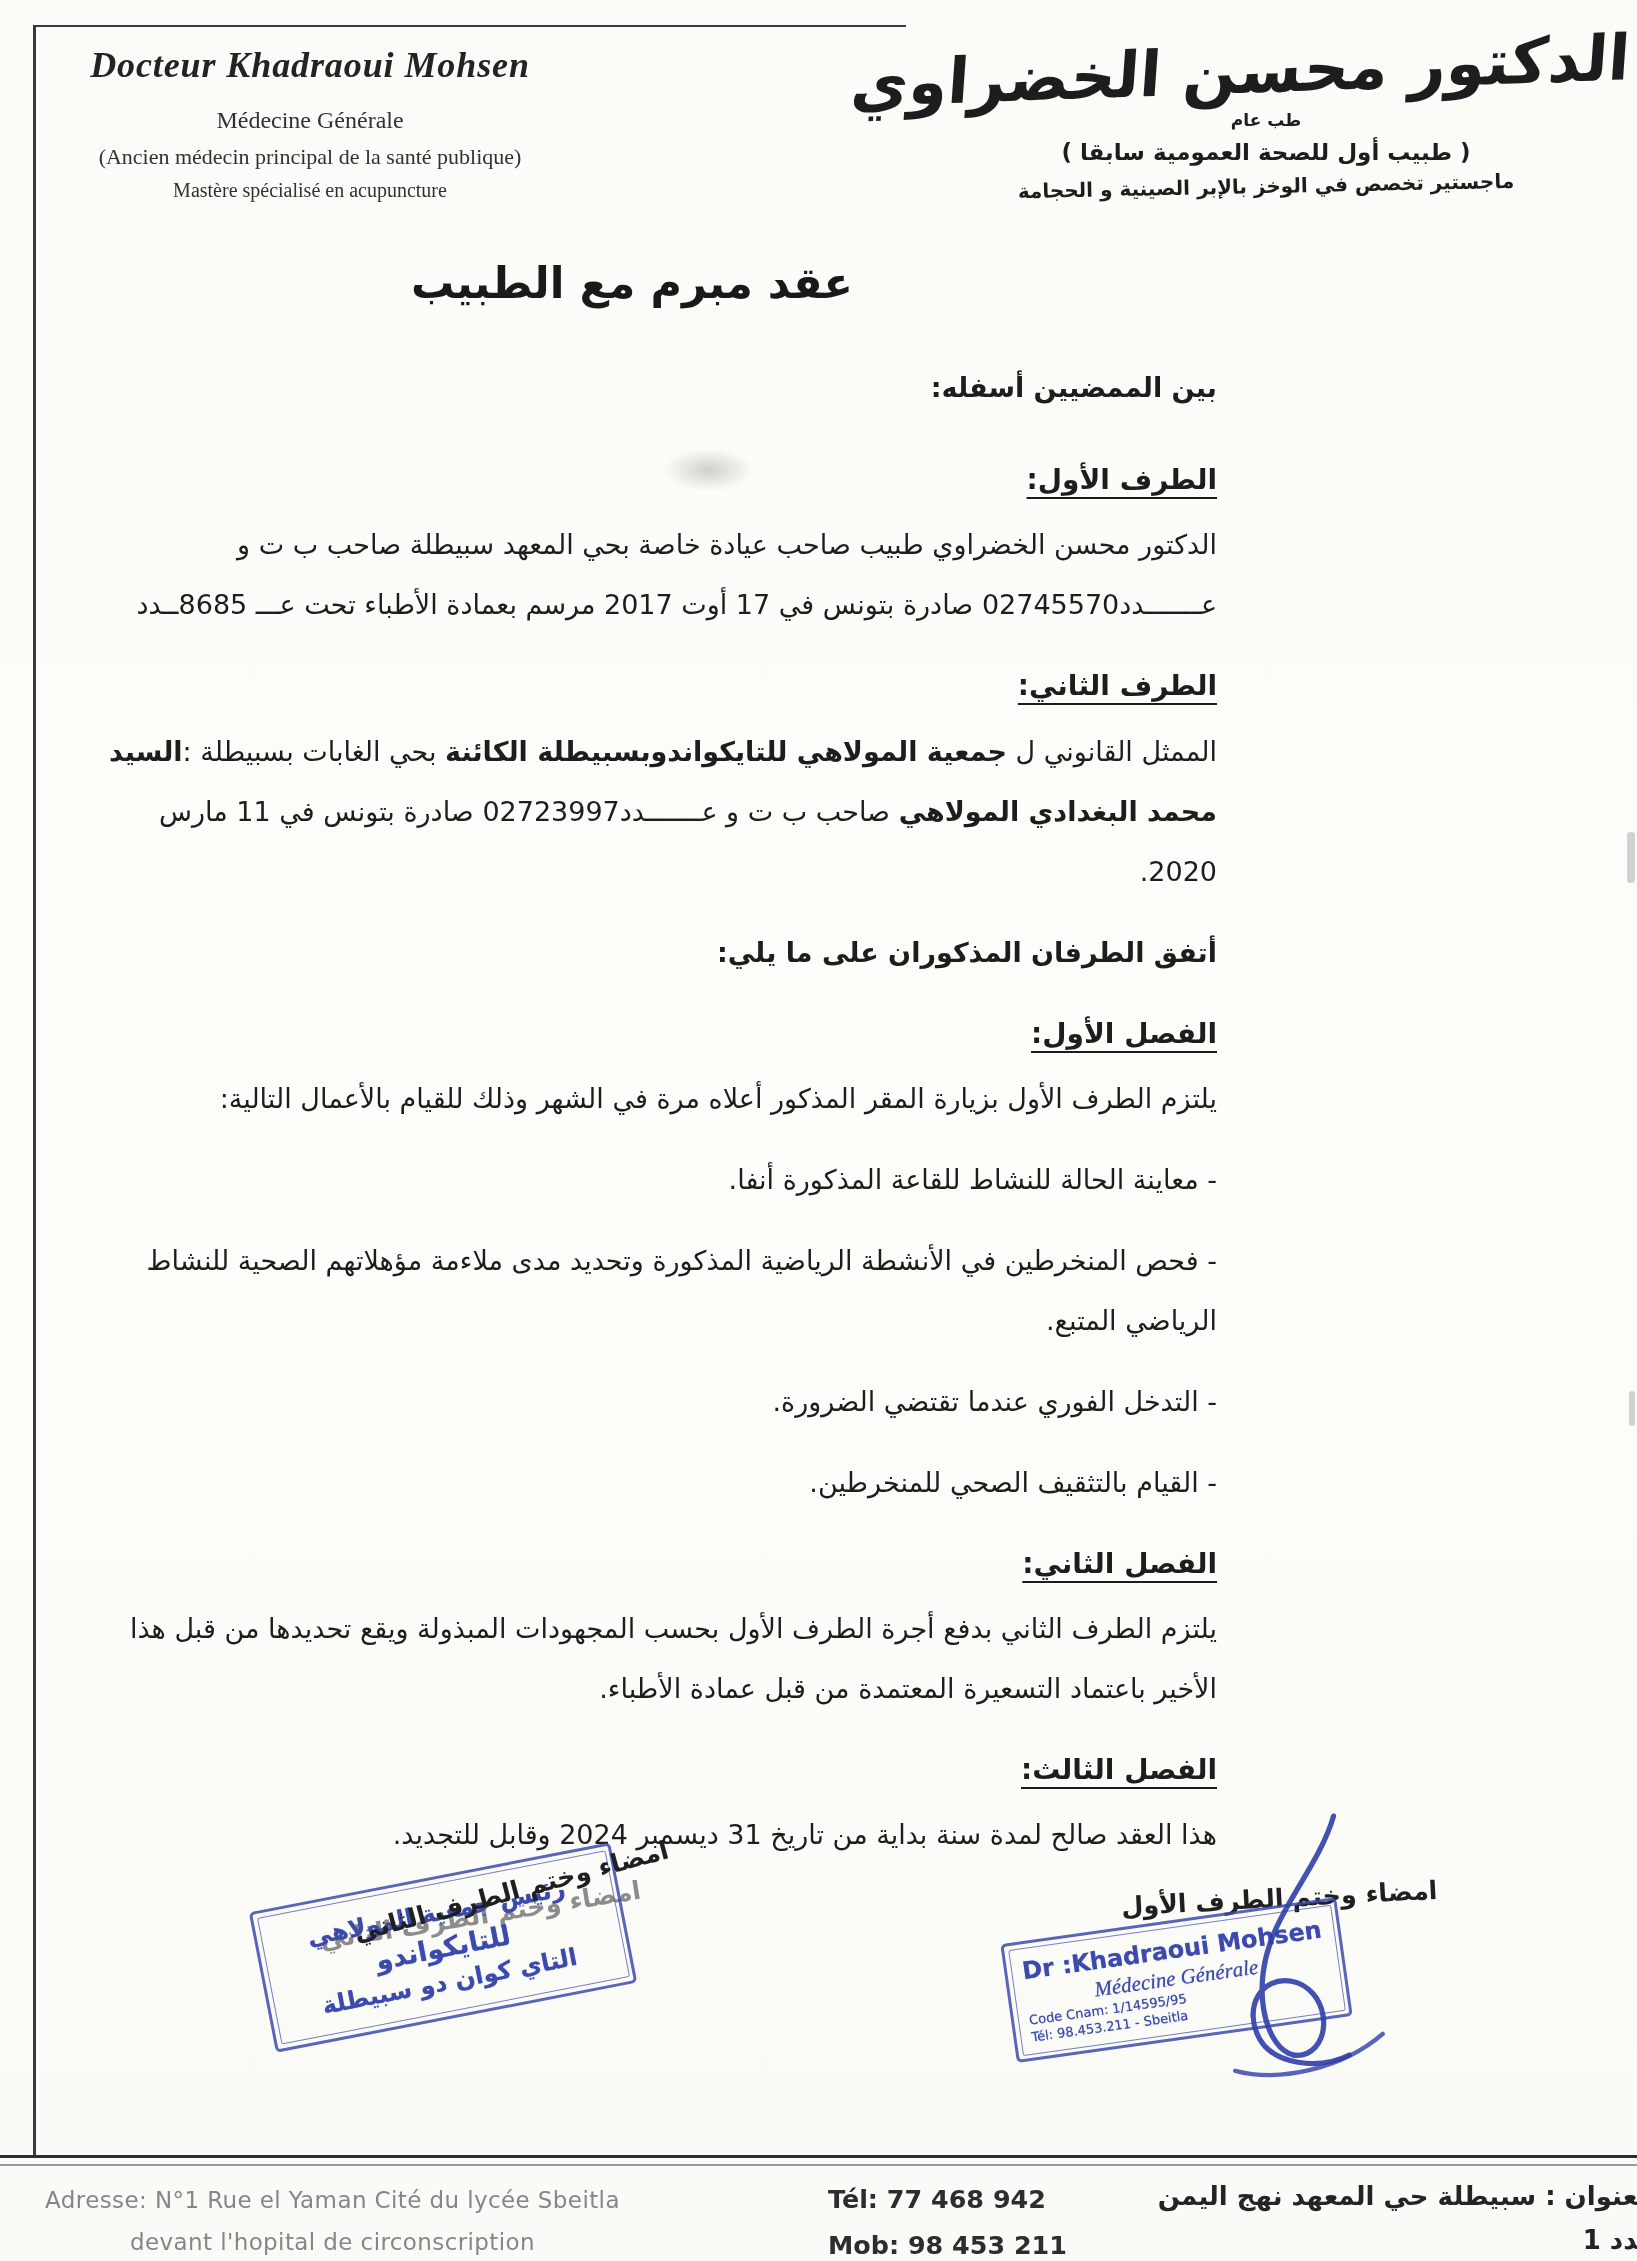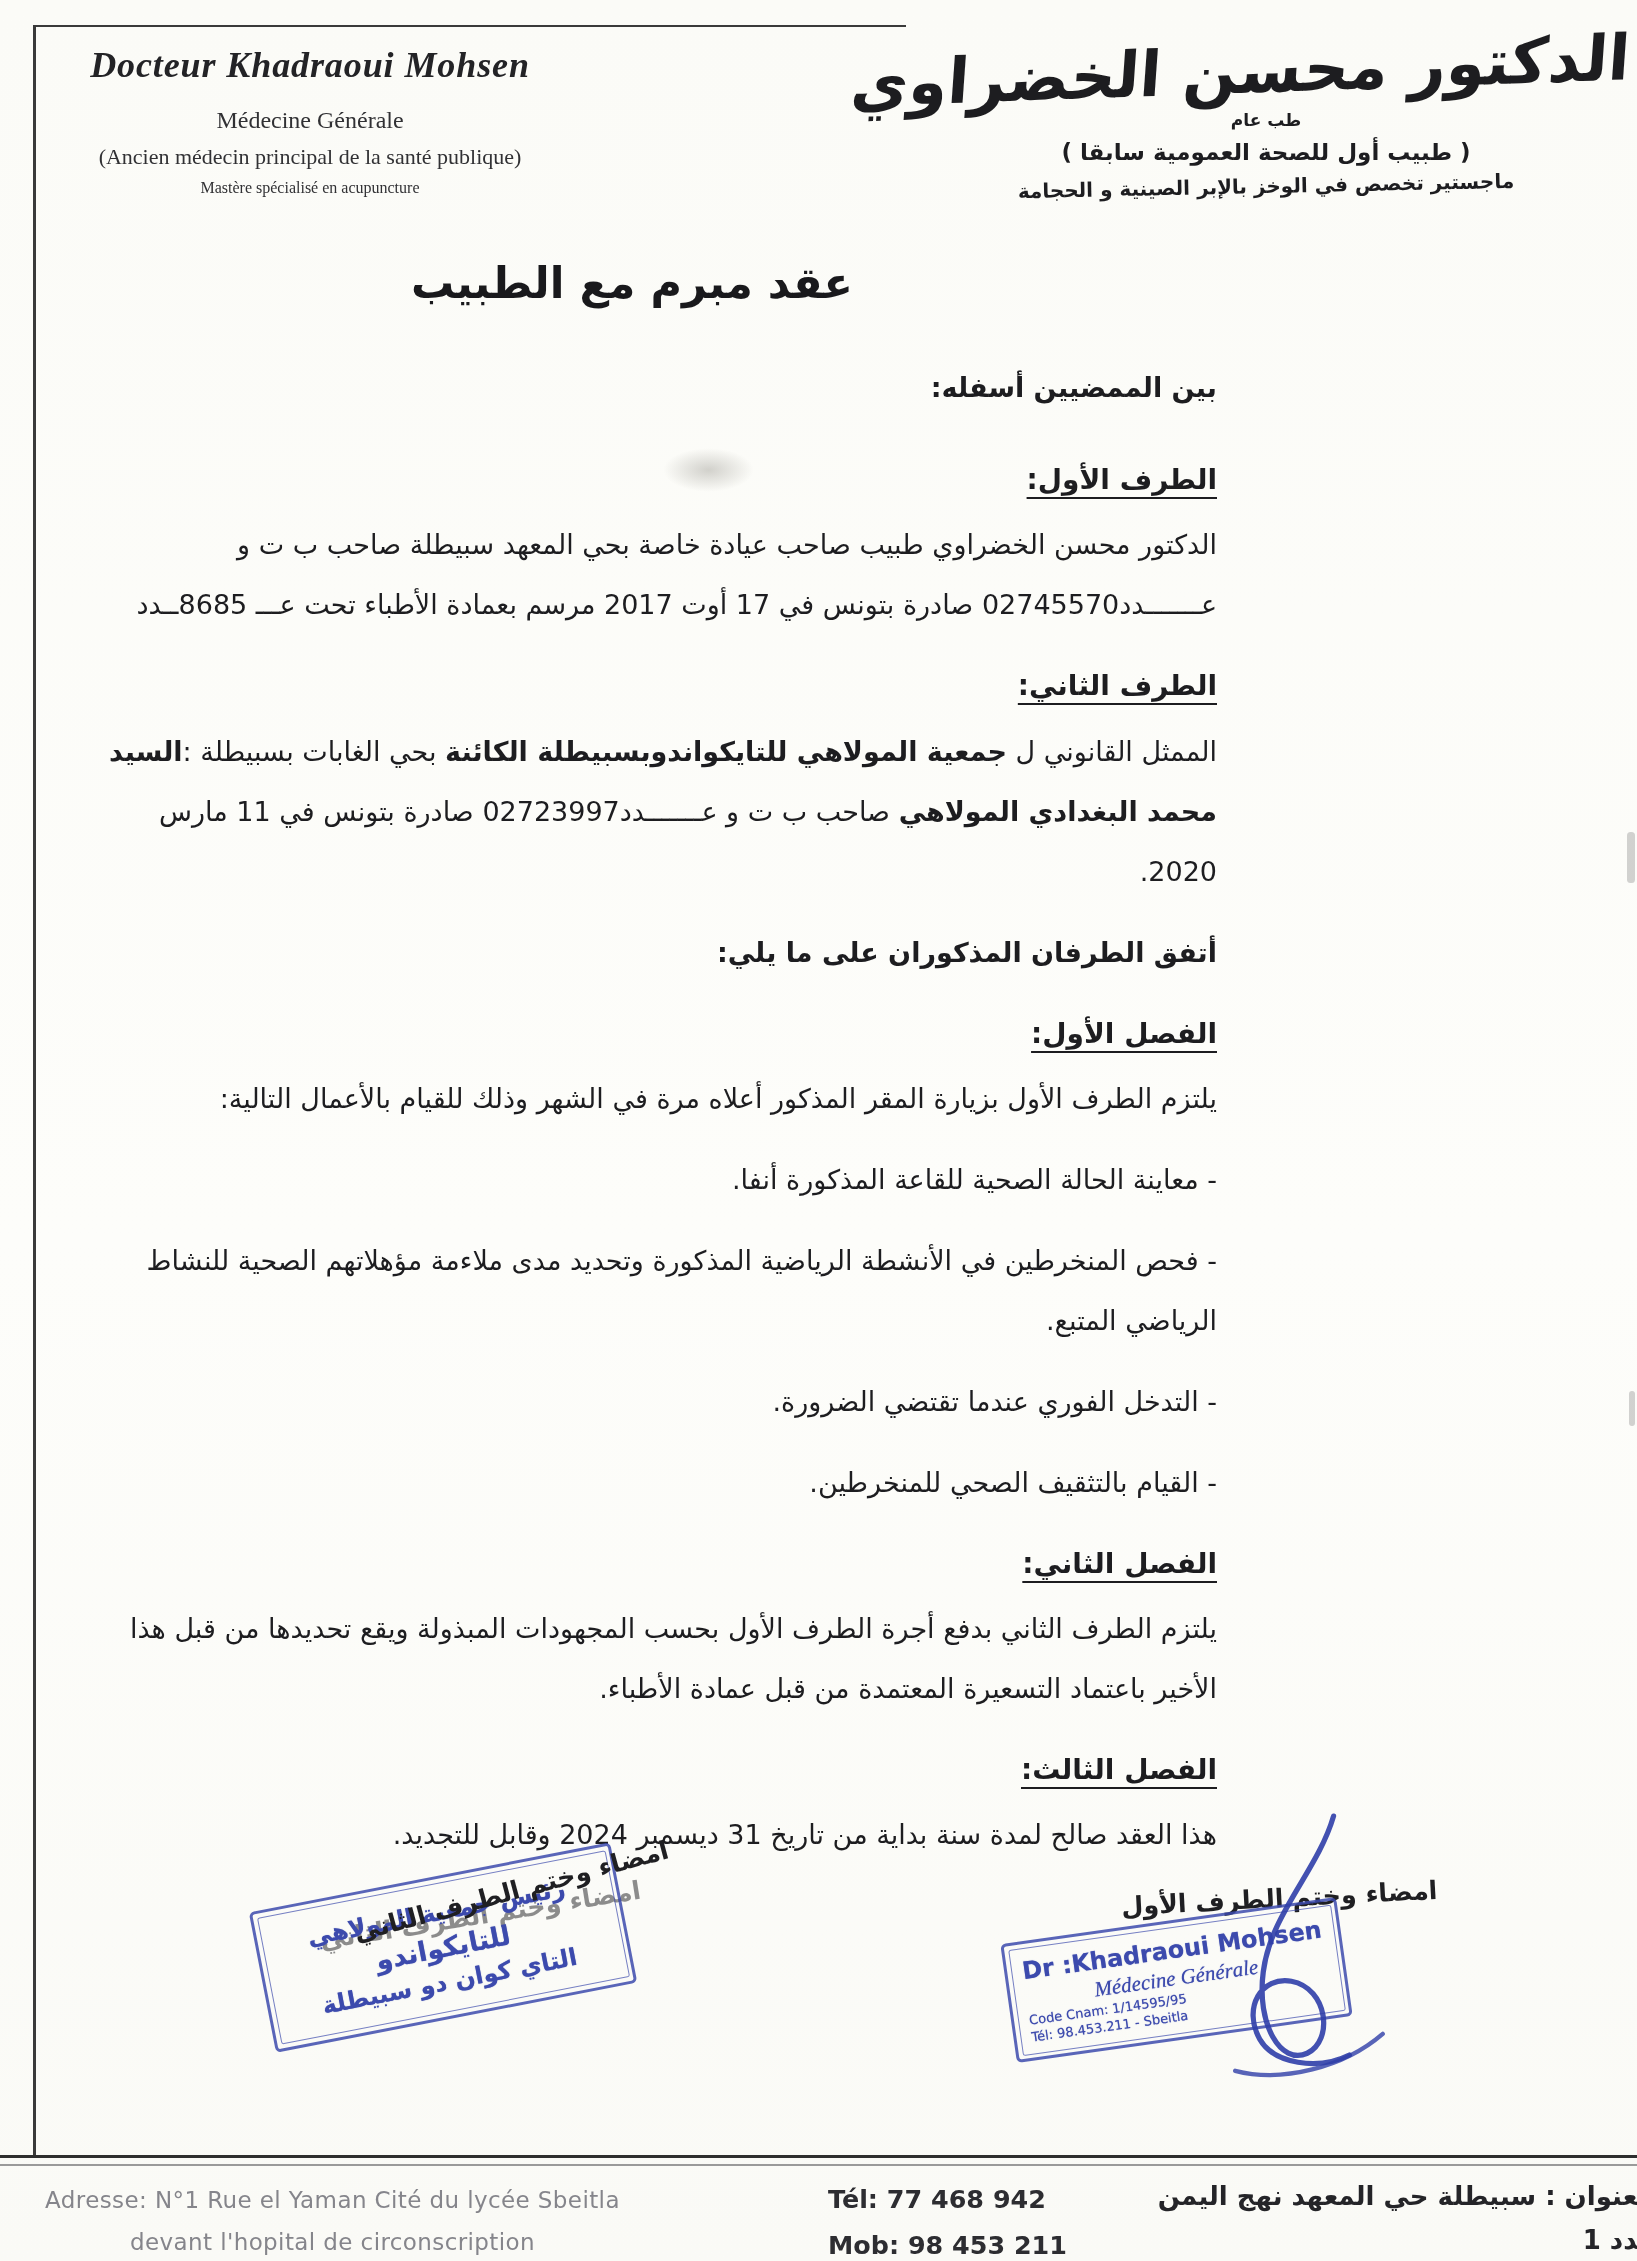--- a/index.html
+++ b/index.html
@@ -13,21 +13,21 @@
   .rule-top{position:absolute;left:33px;top:24.6px;width:873px;height:2.6px;background:#3a3a3a;}
   .rule-left{position:absolute;left:33px;top:24.6px;width:2.6px;height:2132px;background:#3a3a3a;}
   .footer-rule-1{position:absolute;left:0;top:2155px;width:100%;height:2.6px;background:#2e2e2e;}
   .footer-rule-2{position:absolute;left:0;top:2164px;width:100%;height:1.8px;background:#9a9a9a;}
   
   .header{position:absolute;top:33px;left:51px;right:7px;display:flex;justify-content:space-between;}
   .header-left{width:518px;text-align:center;padding-top:10.5px;font-family:"Liberation Serif","DejaVu Serif",serif;}
   .doctor-name-fr{font-size:36px;font-weight:bold;font-style:italic;letter-spacing:0.9px;color:#232326;}
   .hl1{font-size:24px;margin-top:21px;color:#313134;}
   .hl2{font-size:22px;margin-top:10.5px;color:#313134;}
-  .hl3{font-size:16px;margin-top:8.8px;color:#313134;}
+  .hl3{font-size:20px;margin-top:8.8px;color:#313134;}
   .header-right{width:728px;text-align:center;}
   .calligraphy{font-size:63px;font-weight:bold;white-space:nowrap;line-height:1.2;transform:rotate(-2deg) skewX(-6deg);}
   .hr1{font-size:17px;font-weight:bold;margin-top:1.8px;}
   .hr2{font-size:23px;font-weight:bold;margin-top:8.8px;}
   .hr3{font-size:20px;font-weight:bold;margin-top:8.8px;white-space:nowrap;transform:rotate(-1.2deg);}
   
   .title{position:absolute;top:258px;left:281px;width:702px;margin:0;text-align:center;font-size:43px;font-weight:bold;color:#19191c;}
   .smudge{position:absolute;left:663px;top:448px;width:91px;height:44px;
     background:radial-gradient(ellipse at center,rgba(140,138,130,.38) 0%,rgba(140,138,130,0) 70%);}
   .edge-mark{position:absolute;background:rgba(130,130,130,.35);border-radius:3.5px;}
@@ -101,21 +101,21 @@
     <p class="heading">الطرف الأول:</p>
     <p class="para">الدكتور محسن الخضراوي طبيب صاحب عيادة خاصة  بحي المعهد سبيطلة صاحب ب ت و عـــــــدد02745570 صادرة بتونس في 17 أوت 2017 مرسم بعمادة الأطباء تحت عـــ 8685ــدد</p>
 
     <p class="heading">الطرف الثاني:</p>
     <p class="para"><span>الممثل القانوني ل </span><span class="bold">جمعية المولاهي للتايكواندوبسبيطلة الكائنة</span><span> بحي الغابات بسبيطلة :</span><span class="bold">السيد محمد البغدادي المولاهي</span><span> صاحب ب ت و عـــــــدد02723997 صادرة بتونس في 11 مارس 2020.</span></p>
 
     <p class="agreement">أتفق الطرفان المذكوران على ما يلي:</p>
 
     <p class="heading">الفصل الأول:</p>
     <p class="para">يلتزم الطرف الأول بزيارة المقر المذكور أعلاه مرة في الشهر وذلك للقيام بالأعمال التالية:</p>
-    <p class="para">- معاينة الحالة الصحية للقاعة المذكورة أنفا.</p>
+    <p class="para">- معاينة الحالة للنشاط للقاعة المذكورة أنفا.</p>
     <p class="para">- فحص المنخرطين في الأنشطة الرياضية المذكورة وتحديد مدى ملاءمة مؤهلاتهم الصحية للنشاط الرياضي المتبع.</p>
     <p class="para">- التدخل الفوري عندما تقتضي الضرورة.</p>
     <p class="para">- القيام بالتثقيف الصحي للمنخرطين.</p>
 
     <p class="heading">الفصل الثاني:</p>
     <p class="para">يلتزم الطرف الثاني بدفع أجرة الطرف الأول بحسب المجهودات المبذولة ويقع تحديدها من قبل هذا الأخير باعتماد التسعيرة المعتمدة من قبل عمادة الأطباء.</p>
 
     <p class="heading">الفصل الثالث:</p>
     <p class="para">هذا العقد صالح لمدة سنة بداية من تاريخ 31 ديسمبر 2024  وقابل للتجديد.</p>
   </main>

